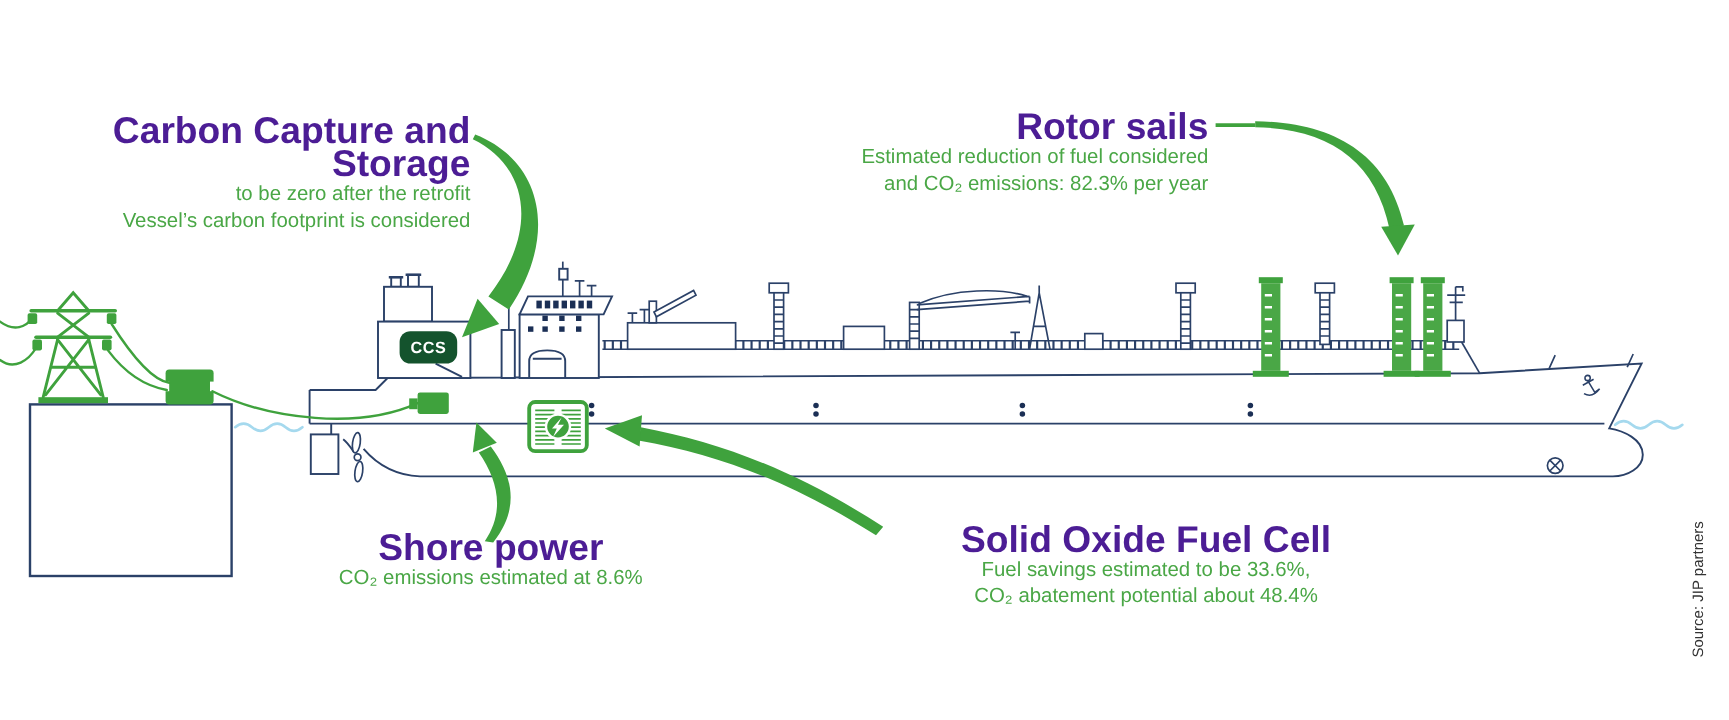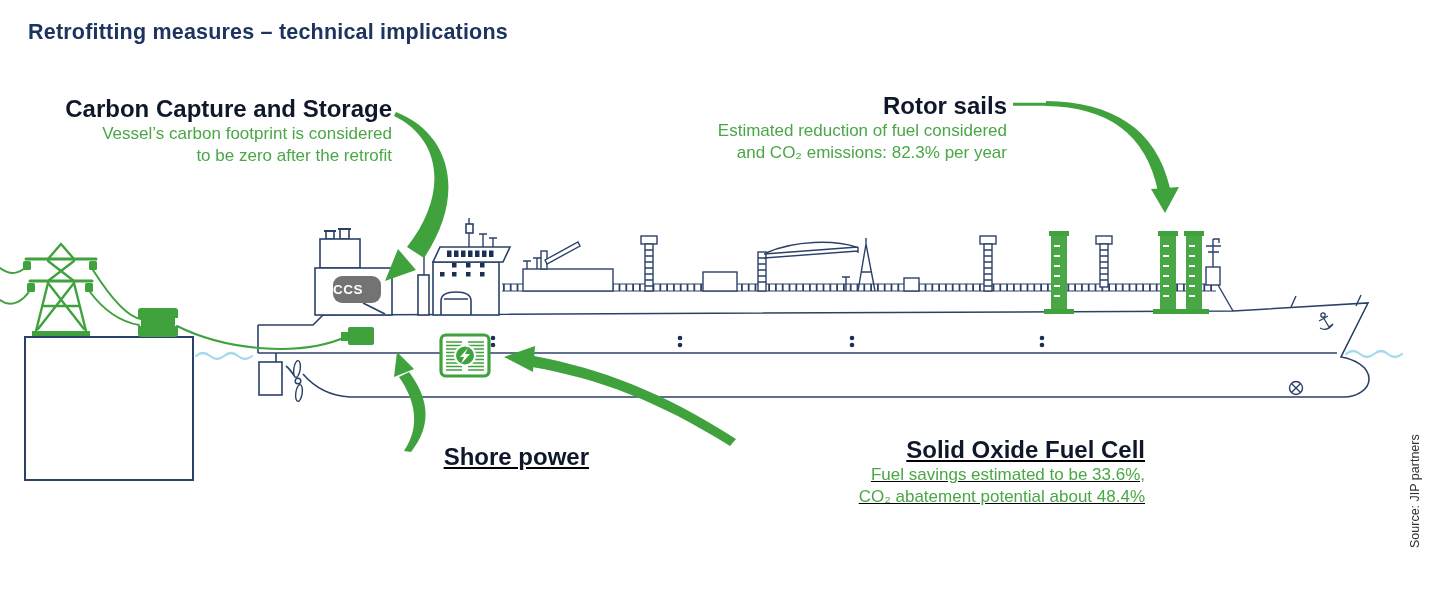--- a/index.html
+++ b/index.html
@@ -6,32 +6,32 @@
   .canvas{
     position:relative;width:1441px;height:600px;background:#ffffff;
     font-family:"Liberation Sans", sans-serif;overflow:hidden;
   }
   .art{position:absolute;left:0;top:0;}
   .page-title{
     position:absolute;left:28px;top:20px;
     font-size:21.5px;font-weight:bold;color:#1e3460;letter-spacing:.2px;
   }
   .ann{position:absolute;}
-  .ann .h{font-size:24px;font-weight:bold;color:#0f172a;line-height:28px;}
+  .ann .h{font-size:31px;font-weight:bold;color:#4c1d95;line-height:28px;}
   .ann .s{font-size:17px;color:#4aa746;line-height:22px;}
   .ann.right{text-align:right;}
-  .ann.left{text-align:right;text-decoration:underline;}
+  .ann.left{text-align:center;}
   .ann-ccs{left:30px;top:95px;width:362px;}
   .ann-rotor{left:607px;top:92px;width:400px;}
   .ann-shore{left:229px;top:443px;width:360px;}
   .ann-sofc{left:737px;top:436px;width:380px;margin-left:28px;}
   .ccs-badge{
     position:absolute;left:333px;top:276px;width:48px;height:27px;
-    background:#737373;border-radius:9px;color:#fff;font-size:13.5px;
-    font-weight:bold;line-height:27px;letter-spacing:.5px;
+    background:#14532d;border-radius:9px;color:#fff;font-size:13.5px;
+    font-weight:bold;text-align:center;line-height:27px;letter-spacing:.5px;
   }
   .source{
     position:absolute;left:1408px;top:548px;width:150px;
     transform:rotate(-90deg);transform-origin:0 0;
     font-size:12.5px;color:#333333;
   }
 </style>
 </head>
 <body>
 <div class="canvas">
@@ -243,36 +243,36 @@
   <g fill="#3fa23d">
     <path d="M411,452 C434,423 427,396 409,372 L399,377 C415,400 421,426 404,451 Z"></path>
     <polygon points="397,352 414,369 394,377"></polygon>
   </g>
   <g fill="#3fa23d">
     <path d="M736,439 C663,392 602,369 534,356 L532,367 C600,379 658,401 730,446 Z"></path>
     <polygon points="504,357 535,346 533,372"></polygon>
   </g>
 </svg>
 
-<div class="page-title">Retrofitting measures – technical implications</div>
 
 <div class="ann ann-ccs right">
   <div class="h">Carbon Capture and Storage</div>
+  <div class="s">to be zero after the retrofit</div>
   <div class="s">Vessel’s carbon footprint is considered</div>
-  <div class="s">to be zero after the retrofit</div>
 </div>
 
 <div class="ann ann-rotor right">
   <div class="h">Rotor sails</div>
   <div class="s">Estimated reduction of fuel considered</div>
   <div class="s">and CO₂ emissions: 82.3% per year</div>
 </div>
 
 <div class="ann ann-shore left">
   <div class="h">Shore power</div>
+  <div class="s">CO₂ emissions estimated at 8.6%</div>
 </div>
 
 <div class="ann ann-sofc left">
   <div class="h">Solid Oxide Fuel Cell</div>
   <div class="s">Fuel savings estimated to be 33.6%,</div>
   <div class="s">CO₂ abatement potential about 48.4%</div>
 </div>
 
 <div class="ccs-badge">CCS</div>
 

